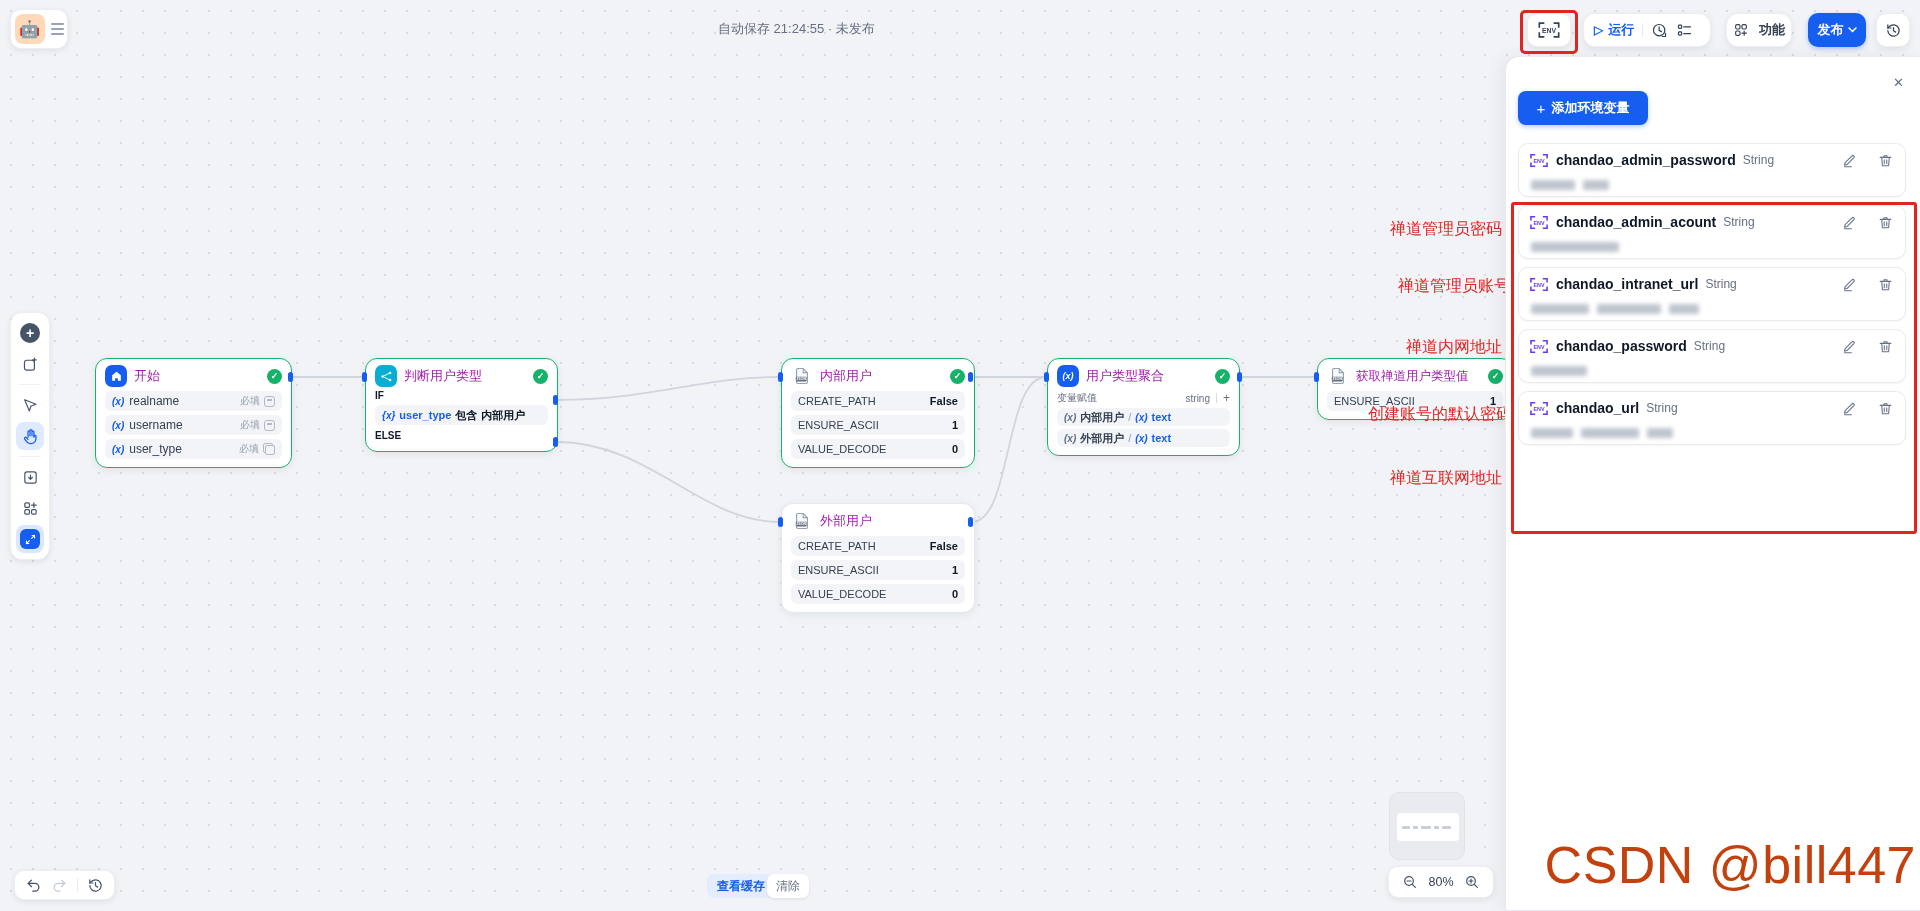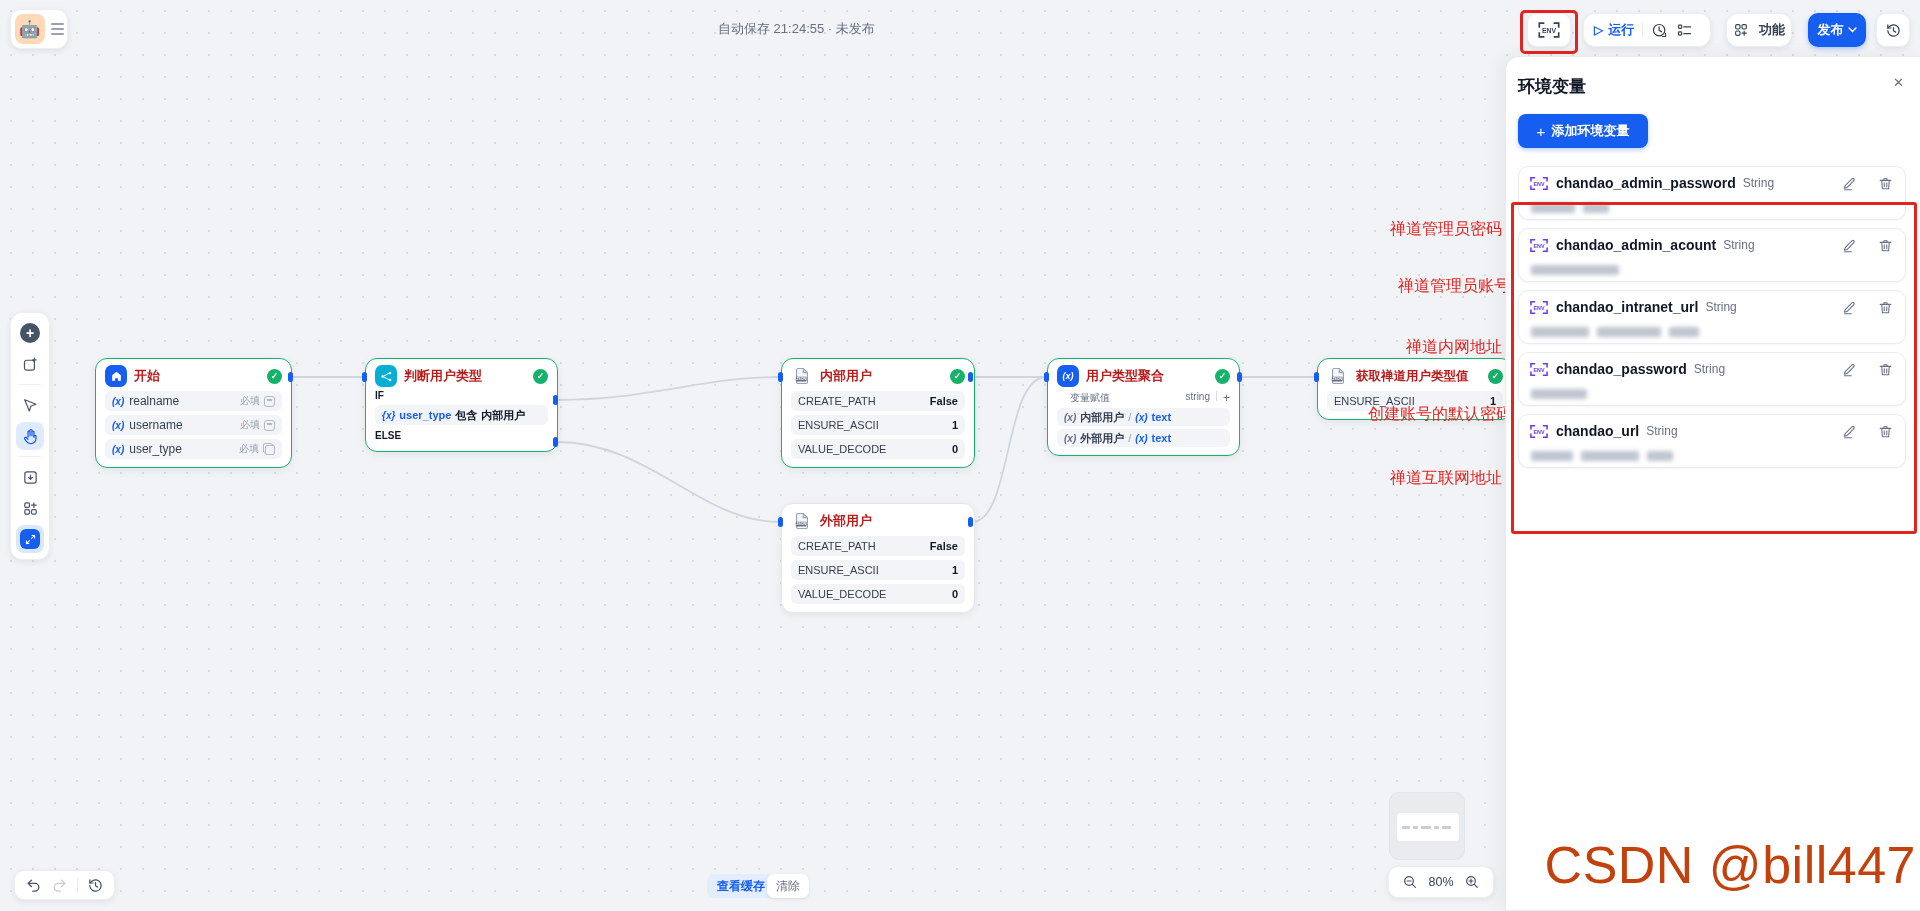--- a/index.html
+++ b/index.html
@@ -19,38 +19,38 @@
   
   .node {
     position:absolute; z-index:2; background:#fff; border:1.5px solid #e6e8ee;
     border-radius:12px; padding:6px 9px 8px; box-shadow:0 2px 8px rgba(16,24,40,.07);
   }
   .node.ok { border-color:#17b26a; }
   .nhead { display:flex; align-items:center; gap:7px; height:22px; margin-bottom:2px; }
   .nico { width:22px; height:22px; border-radius:7px; flex:none; display:flex; align-items:center; justify-content:center; color:#fff; }
   .nico.flat { background:transparent; }
   .nico .fxtxt { font-size:9px; font-weight:700; color:#fff; font-style:italic; }
-  .ntitle { font-size:13px; font-weight:700; color:#b91c1c; white-space:nowrap; flex:1; }
+  .ntitle { font-size:13px; font-weight:400; color:#a21caf; white-space:nowrap; flex:1; }
   .check { width:15px; height:15px; border-radius:50%; background:#17b26a; color:#fff; font-size:9px; font-weight:700; display:flex; align-items:center; justify-content:center; flex:none; }
   .frow { display:flex; align-items:center; justify-content:space-between; background:#f2f4f7; border-radius:6px; height:20px; padding:0 7px; margin-top:4px; font-size:11px; color:#354052; }
   .fval { color:#101828; font-weight:600; }
   .vartag { color:#155eef; font-weight:700; font-size:10px; margin-right:5px; font-style:italic; }
   .graytag { color:#667085; font-weight:700; font-size:10px; margin-right:4px; font-style:italic; }
   .fkey { font-size:12px; color:#354052; }
   .req { font-size:10px; color:#98a2b3; display:flex; align-items:center; gap:4px; }
   .ic-inp { width:11px; height:11px; border:1.2px solid #b3b9c4; border-radius:3px; position:relative; display:inline-block; }
   .ic-inp::after { content:""; position:absolute; left:2px; top:2.5px; width:5px; height:1.5px; background:#b3b9c4; }
   .ic-sel { width:12px; height:12px; position:relative; display:inline-block; }
   .ic-sel::before, .ic-sel::after { content:""; position:absolute; width:8px; height:8px; border:1.2px solid #b3b9c4; border-radius:2px; }
   .ic-sel::before { left:0; top:0; } .ic-sel::after { right:0; bottom:0; background:#f2f4f7; }
   .branchlab { font-size:10px; font-weight:700; color:#101828; text-align:left; height:14px; line-height:14px; margin-top:2px; }
   .cond { display:flex; align-items:center; gap:4px; background:#f2f4f7; border-radius:6px; height:20px; padding:0 7px; margin-top:2px; font-size:11px; }
   .cond .blue { color:#155eef; font-weight:600; }
   .cond .dark { color:#101828; font-weight:600; }
-  .subrow { display:flex; height:14px; margin-top:4px; font-size:10px; color:#676f83;margin-left:13px; }
+  .subrow { display:flex; align-items:center; height:14px; margin-top:4px; font-size:10px; color:#676f83; }
   .subrow .sp { flex:1; }
   .subrow .pipe { width:1px; height:10px; background:#d9dde3; margin:0 6px; }
   .agrow { display:flex; align-items:center; background:#f2f4f7; border-radius:6px; height:18px; padding:0 7px; margin-top:3px; font-size:11px; }
   .agrow .src { color:#354052; font-weight:600; }
   .agrow .sl { color:#98a2b3; margin:0 4px; }
   .agrow .blue { color:#155eef; font-weight:600; }
   .port { position:absolute; z-index:3; width:5px; height:10px; border-radius:2.5px; background:#155eef; }
 
   
   .card { background:#fff; border:1px solid #eceef2; box-shadow:0 2px 6px rgba(16,24,40,.08); }
@@ -463,21 +463,20 @@
 </button>
 <button class="tr card hist-btn">
   <svg width="17" height="17" viewBox="0 0 24 24" fill="none" stroke="#354052" stroke-width="1.7" stroke-linecap="round" stroke-linejoin="round">
       <path d="M4 12a8 8 0 1 0 2.3-5.6L4 8.5"></path>
       <path d="M4 4v4.5h4.5"></path>
       <path d="M12 8v4.5l3 1.8"></path>
     </svg>
 </button>
 
 <div class="panel">
-  <div class="ptitle">环境变量</div>
   <span class="pclose">✕</span>
   <button class="add-btn">
     <span class="pl">+</span>
     <span>添加环境变量</span>
   </button>
 
   <div class="vlist">
 
     <div class="vcard">
       <div class="vrow1">

